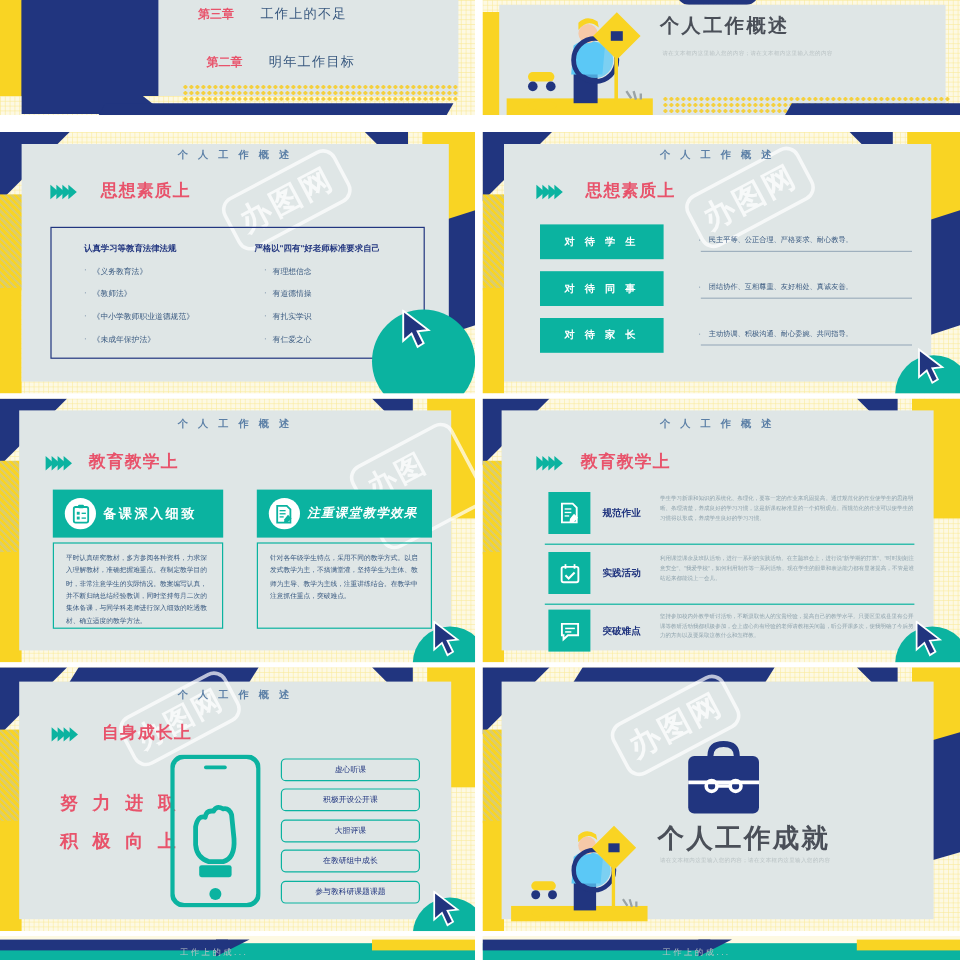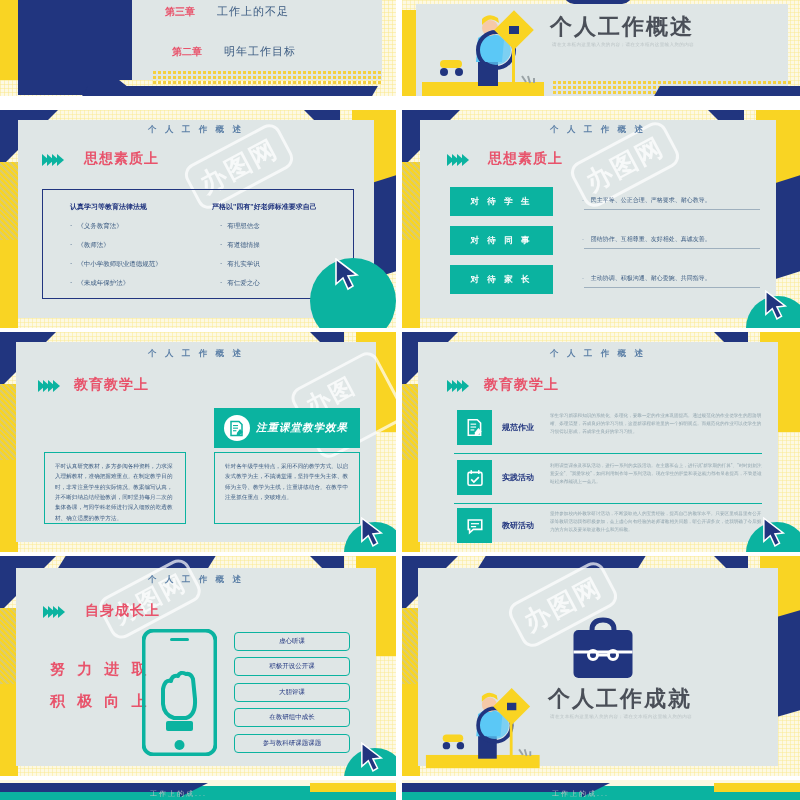--- a/index.html
+++ b/index.html
@@ -157,21 +157,21 @@
       <circle cx="74" cy="42" r="18" fill="none" stroke="#21357f" stroke-width="4"></circle>
       <circle cx="74" cy="42" r="15" fill="#5bc8f5" opacity=".75"></circle>
       <rect x="90" y="20" width="3" height="58" fill="#f9d423"></rect>
       <g transform="translate(78,8)">
           <rect width="28" height="28" fill="#f9d423" transform="rotate(45 14 14)"></rect>
       <rect x="9" y="10" width="10" height="8" fill="#21357f"></rect>
         </g>
       <path d="M100 68 l4 6 M106 68 l2 7 M112 70 l0 5" stroke="#9aa3a6" stroke-width="2" fill="none"></path>
     </svg>
 
-    <div class="cover-title" style="left:148px;top:112px;font-size:22px;letter-spacing:2px;">个人工作概述</div>
+    <div class="cover-title" style="left:148px;top:112px;font-size:16px;letter-spacing:2px;">个人工作概述</div>
     <div class="cover-sub" style="left:150px;top:142px;font-size:4.6px;letter-spacing:.3px;">请在文本框内这里输入您的内容；请在文本框内这里输入您的内容</div>
 
     <div style="position:absolute;left:150px;top:180px;width:240px;height:16px;
                 background-image:radial-gradient(#f4d03f 45%,transparent 46%);background-size:5px 5px;"></div>
     <div style="position:absolute;left:255px;top:186px;width:150px;height:10px;background:#21357f;transform:skewX(-30deg);"></div>
   </div>
 
   <div class="slide" style="left:0;top:110px;width:396px;height:218px;">
     <div class="bg-cream"></div>
     <div class="dotgrid" style="opacity:.45"></div>
@@ -324,20 +324,33 @@
     <div class="slide-title" style="left:16px;top:16px;width:360px;font-size:8.5px;">个 人 工 作 概 述</div>
 
     <div class="chev-row" style="left:38px;top:48px;">
       <div class="chev"></div>
       <div class="chev"></div>
       <div class="chev"></div>
       <div class="chev"></div>
     </div>
     <div class="section-head" style="position:absolute;left:74px;top:44px;font-size:14px;">教育教学上</div>
 
+    <div class="card-head" style="left:44px;top:76px;width:142px;height:40px;">
+      <span class="circ-icon">
+        <svg width="15" height="17" viewBox="0 0 15 17">
+            <rect x="1.5" y="2.5" width="12" height="13" rx="1.5" fill="none" stroke="#0bb3a0" stroke-width="1.5"></rect>
+            <rect x="5" y="0.6" width="5" height="3" rx="1" fill="#0bb3a0"></rect>
+            <rect x="4" y="6.5" width="2.4" height="2.4" fill="#0bb3a0"></rect>
+            <rect x="4" y="10.5" width="2.4" height="2.4" fill="#0bb3a0"></rect>
+            <rect x="8" y="7.2" width="3.6" height="1.1" fill="#0bb3a0"></rect>
+            <rect x="8" y="11.2" width="3.6" height="1.1" fill="#0bb3a0"></rect>
+          </svg>
+      </span>
+      <span style="font-size:11px;letter-spacing:2px;font-weight:bold;">备课深入细致</span>
+    </div>
     <div class="card-body" style="left:44px;top:120px;width:142px;height:72px;">平时认真研究教材，多方参阅各种资料，力求深入理解教材，准确把握难重点。在制定教学目的时，非常注意学生的实际情况。教案编写认真，并不断归纳总结经验教训，同时坚持每月二次的集体备课，与同学科老师进行深入细致的吃透教材、确立适度的教学方法。</div>
 
     <div class="card-head" style="left:214px;top:76px;width:146px;height:40px;font-style:italic;">
       <span class="circ-icon">
         <svg width="16" height="17" viewBox="0 0 16 17">
             <path d="M2 1.5h8l3 3v11H2z" fill="none" stroke="#0bb3a0" stroke-width="1.5"></path>
             <rect x="4" y="5" width="5" height="1.1" fill="#0bb3a0"></rect>
             <rect x="4" y="7.6" width="5" height="1.1" fill="#0bb3a0"></rect>
             <rect x="4" y="10.2" width="3.4" height="1.1" fill="#0bb3a0"></rect>
             <path d="M11 9 l3 3 -3.4 3.4 -3 .4 .4-3z" fill="#0bb3a0"></path>
@@ -402,21 +415,21 @@
     <div class="ic-tx" style="left:148px;top:130px;width:212px;">利用课堂课余及班队活动，进行一系列的实践活动。在主题班会上，进行说"新学期的打算"、"时时刻刻注意安全"、"我爱学校"，如何利用制作等一系列活动。现在学生的胆量和表达能力都有显著提高，不管是谁站起来都能说上一会儿。</div>
     <div class="hr-teal" style="left:52px;top:171px;width:308px;"></div>
 
     <div class="ic-sq" style="left:55px;top:176px;width:35px;height:35px;">
       <svg width="18" height="18" viewBox="0 0 16 16">
           <path d="M2 2.6h12v8.4H6.5L3.2 14v-3H2z" fill="none" stroke="#fff" stroke-width="1.4"></path>
           <rect x="4.4" y="5.4" width="7.2" height="1.1" fill="#fff"></rect>
           <rect x="4.4" y="8" width="4.6" height="1.1" fill="#fff"></rect>
         </svg>
     </div>
-    <div class="ic-lbl" style="left:100px;top:188px;">教研活动</div>
+    <div class="ic-lbl" style="left:100px;top:188px;">突破难点</div>
     <div class="ic-tx" style="left:148px;top:178px;width:212px;">坚持参加校内外教学研讨活动，不断汲取他人的宝贵经验，提高自己的教学水平。只要区里或县里有公开课等教研活动我都积极参加，会上虚心向有经验的老师请教相关问题，听公开课多次，使我明确了今后努力的方向以及要采取这教什么和怎样教。</div>
 
     <div class="teal-circle" style="left:344px;top:190px;width:62px;height:62px;"></div>
     <svg class="cursor" style="left:360px;top:185px;" width="24" height="32" viewBox="0 0 26 34">
       <path d="M2 1 L2 26 L9 20 L14 31 L19 28 L14 18 L23 17 Z" fill="#21357f" stroke="#ffffff" stroke-width="1.6"></path>
     </svg>
   </div>
 
   <div class="slide" style="left:0;top:556px;width:396px;height:220px;">
     <div class="bg-cream"></div>

